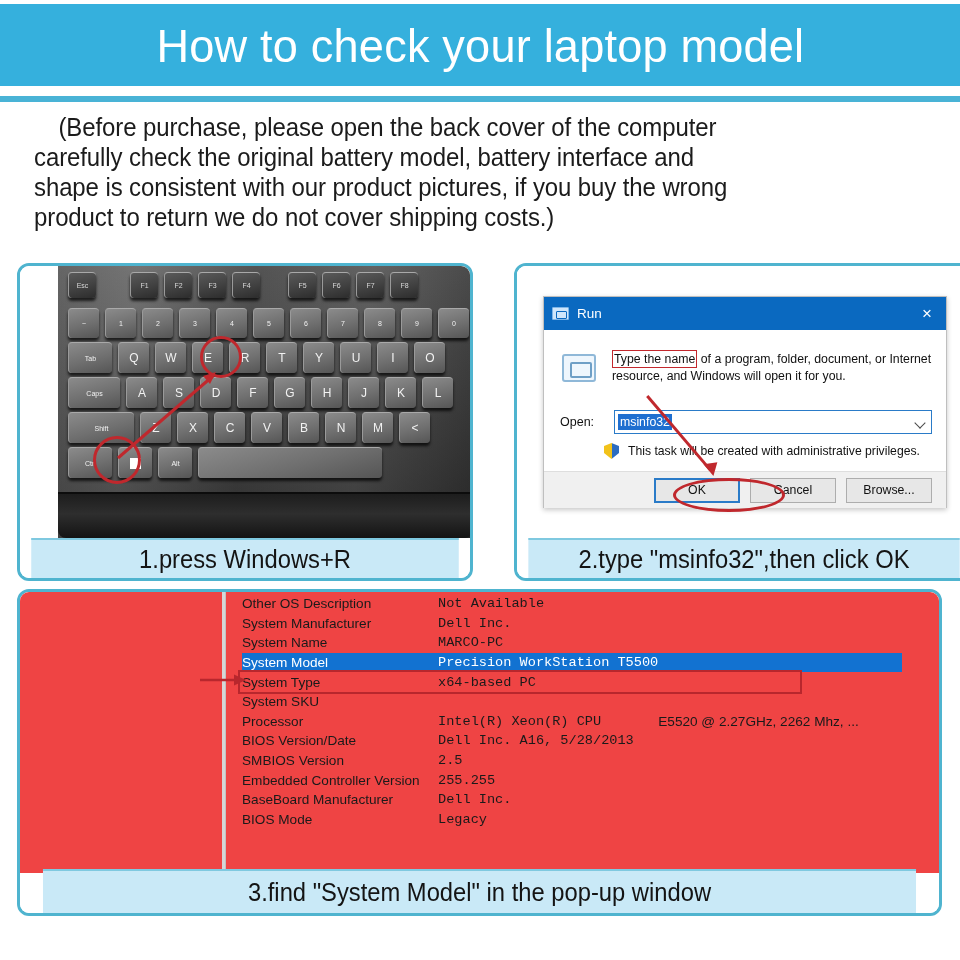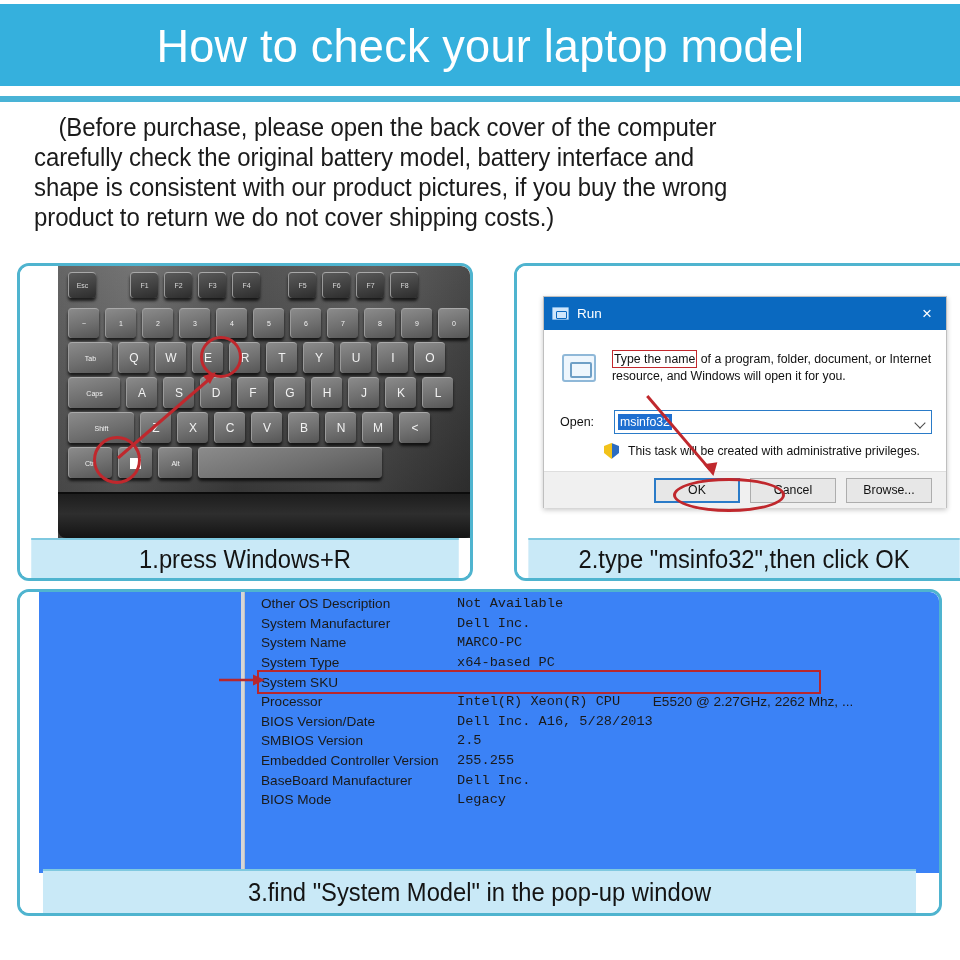--- a/index.html
+++ b/index.html
@@ -198,21 +198,21 @@
     gap: 10px; padding-right: 14px;
   }
   .run-btn {
     width: 86px; height: 25px; font-size: 12.3px; color: #111;
     background: #e7e7e7; border: 1px solid #adadad;
     display: flex; align-items: center; justify-content: center;
   }
   .run-btn.primary { border: 2px solid #2a7bc8; background: #e7e7e7; }
 
   
-  .sys-stage { position: absolute; left: 0; top: 0; width: 100%; height: 281px; background:#3b82f6;margin-left:19px; }
+  .sys-stage { position: absolute; left: 0; top: 0; width: 100%; height: 281px; background:#ef4444; }
   .sys-divider {
     position: absolute; left: 202px; top: 0; width: 4px; height: 281px;
     background: #d6d6d6; border-right:1px solid #c2c2c2;
   }
   .sys-table {
     position: absolute; left: 222px; top: 2px; width: 660px;
     border-collapse: collapse;
   }
   .sys-table td {
     font-size: 13.6px; color: #1a1a1a; padding: 2.3px 0; white-space: nowrap;
@@ -405,20 +405,25 @@
               <tr class="sys-row">
                 <td class="k">System Manufacturer</td>
                 <td class="v">Dell Inc.</td>
                 <td class="v2"></td>
               </tr>
               <tr class="sys-row">
                 <td class="k">System Name</td>
                 <td class="v">MARCO-PC</td>
                 <td class="v2"></td>
               </tr>
+              <tr class="sys-row sel">
+                <td class="k">System Model</td>
+                <td class="v">Precision WorkStation T5500</td>
+                <td class="v2"></td>
+              </tr>
               <tr class="sys-row">
                 <td class="k">System Type</td>
                 <td class="v">x64-based PC</td>
                 <td class="v2"></td>
               </tr>
               <tr class="sys-row">
                 <td class="k">System SKU</td>
                 <td class="v"></td>
                 <td class="v2"></td>
               </tr>

